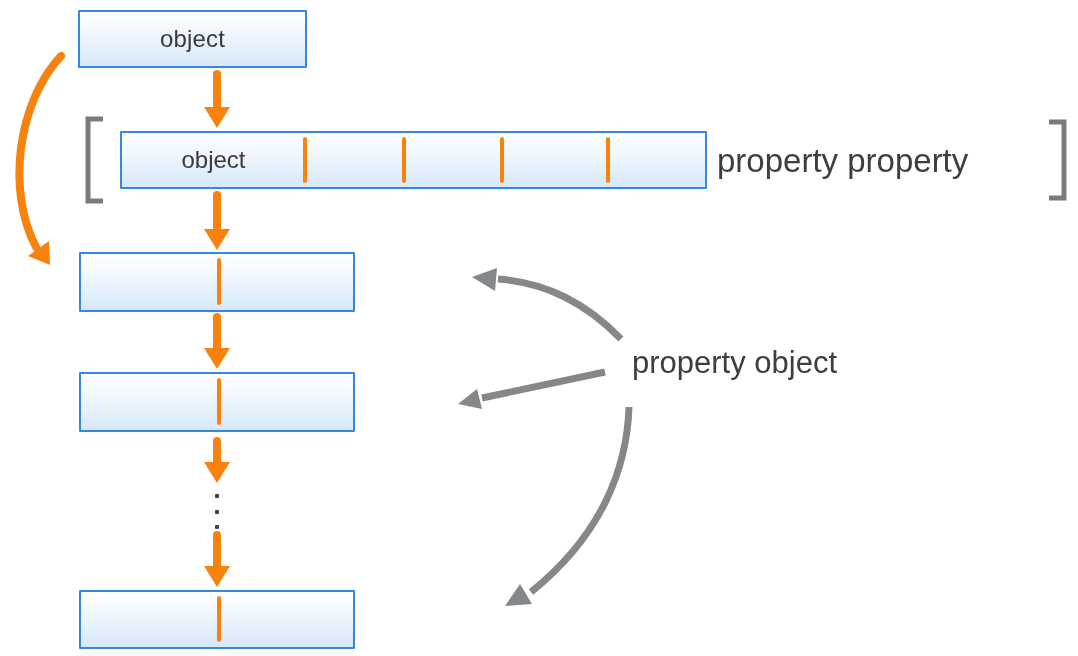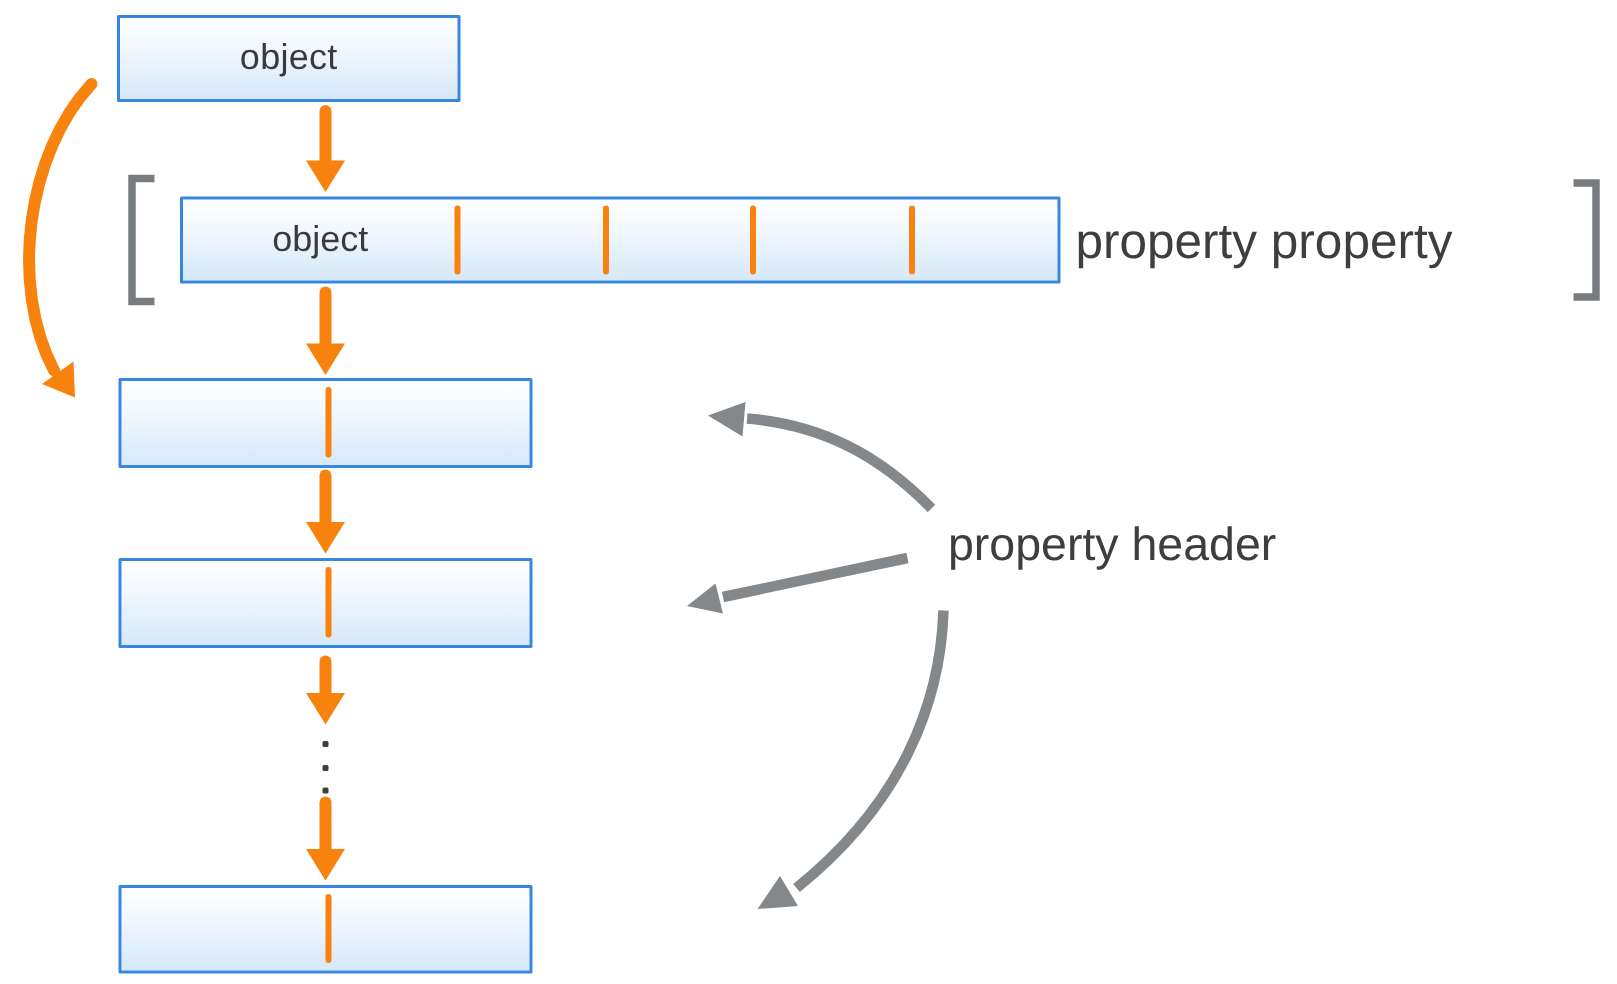--- a/index.html
+++ b/index.html
@@ -165,15 +165,15 @@
   <div class="ellipsis">
     <i></i>
     <i></i>
     <i></i>
   </div>
 
   <div class="box pair-box pair-3">
     <span class="pair-divider"></span>
   </div>
 
-  <div class="side-label pairs-label">property header</div>
+  <div class="side-label pairs-label">property object</div>
 
 </div>
 
 </body></html>

